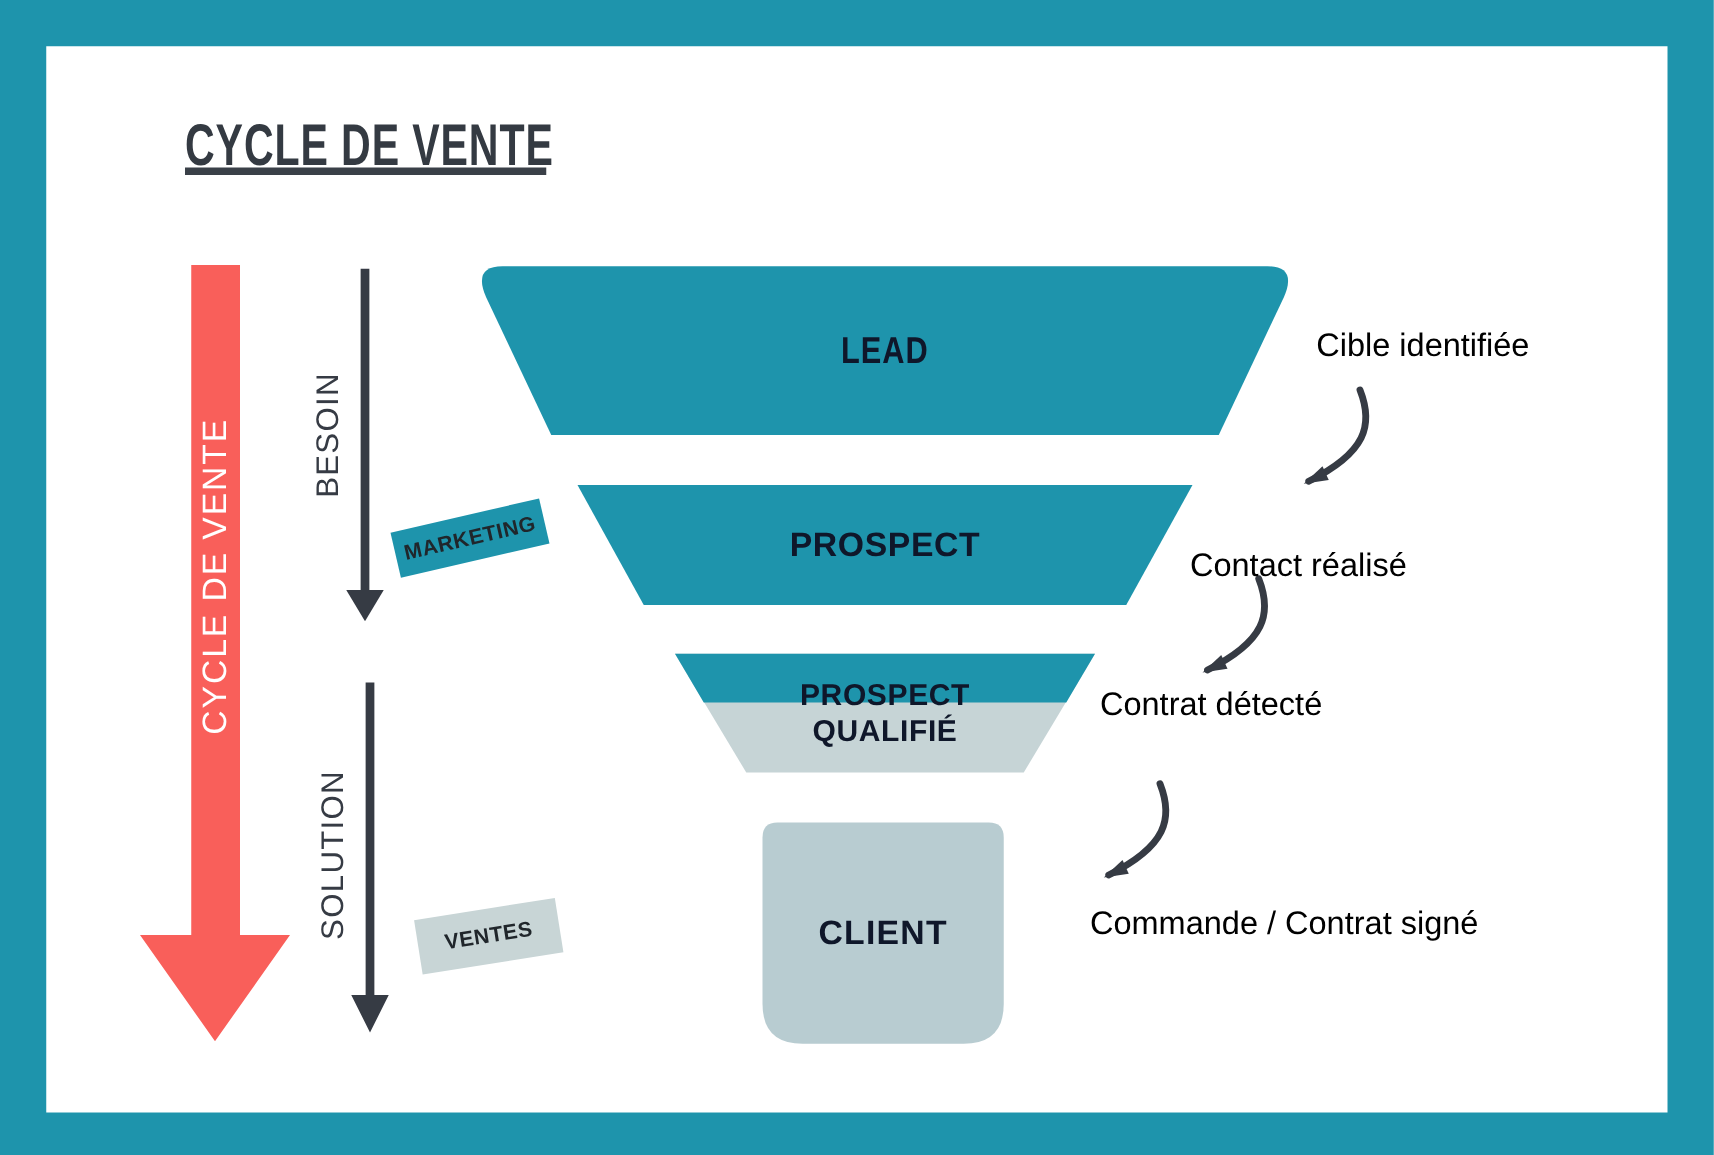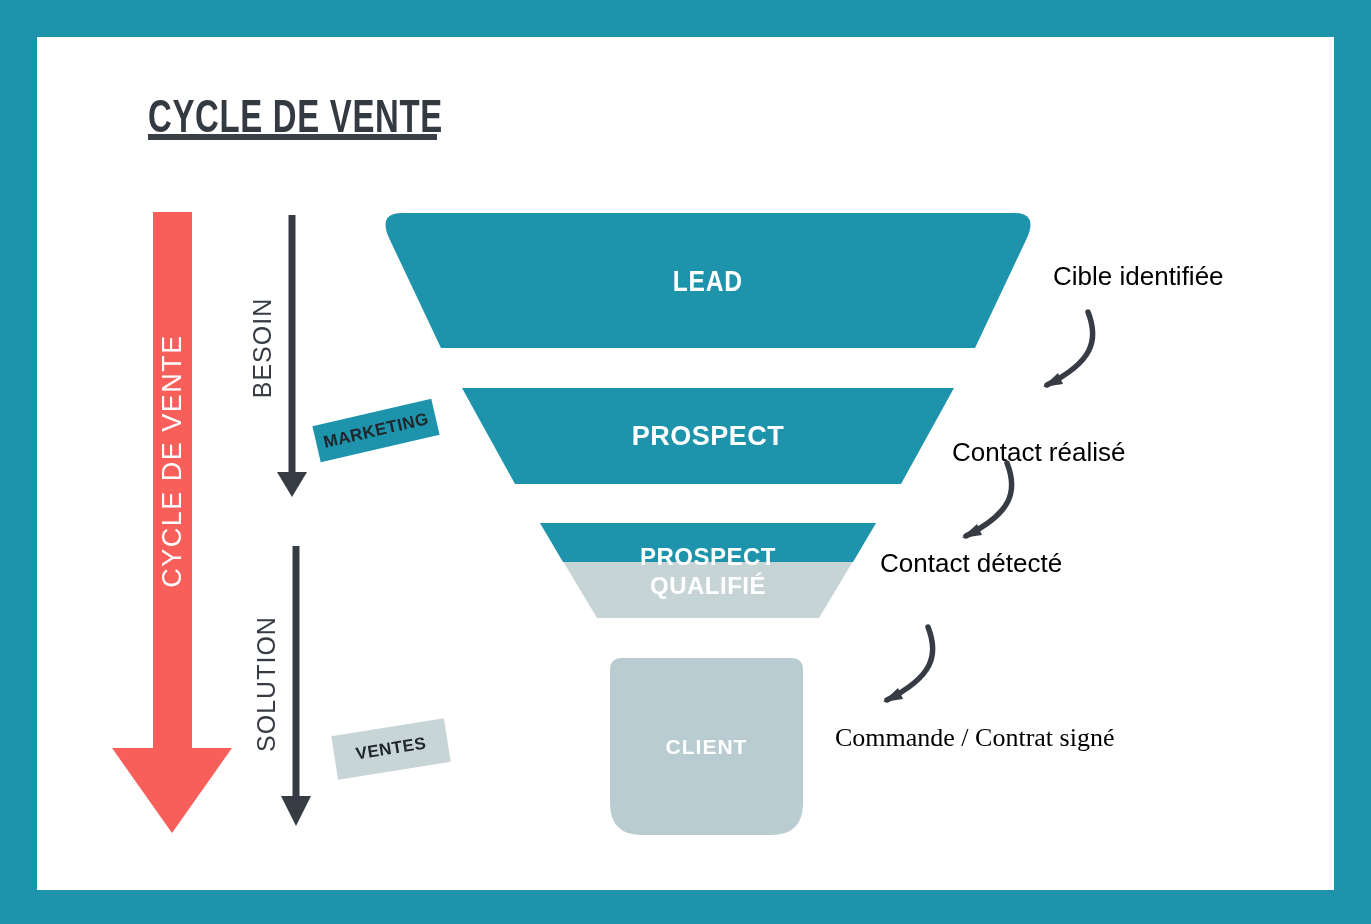--- a/index.html
+++ b/index.html
@@ -25,33 +25,33 @@
   .solution{left:196px;top:669px;width:140px;height:30px;transform:rotate(-90deg);}
 
   
   .tag{display:flex;align-items:center;justify-content:center;
        color:#20262B;font-weight:700;font-size:17px;letter-spacing:0.5px;white-space:nowrap;}
   .tag-marketing{left:315px;top:412px;width:122px;height:37px;background:#1E94AC;transform:rotate(-13deg);}
   .tag-ventes{left:334px;top:727px;width:114px;height:44px;background:#C8D5D6;transform:rotate(-9deg);}
 
   
   .stage-label{display:flex;align-items:center;justify-content:center;flex-direction:column;
-               color:#ffffff;font-weight:700;text-align:right;}
+               color:#0f172a;font-weight:700;text-align:right;}
   .lbl-lead{left:441px;top:213px;width:534px;height:135px;font-size:30px;letter-spacing:1px;}
   .lbl-lead .scale{transform:scaleX(0.82);}
   .lbl-prospect{left:515px;top:388px;width:386px;height:96px;font-size:27px;letter-spacing:0.5px;}
   .lbl-pq{left:597px;top:523px;width:222px;height:95px;font-size:24px;line-height:29px;letter-spacing:0.5px;}
-  .lbl-client{left:610px;top:658px;width:193px;height:177px;font-size:21px;letter-spacing:1px;}
+  .lbl-client{left:610px;top:658px;width:193px;height:177px;font-size:27px;letter-spacing:1px;}
 
   
   .annotation{color:#000000;font-size:26px;font-weight:400;white-space:nowrap;line-height:34px;}
   .ann-lead{left:1053px;top:259px;}
   .ann-prospect{left:952px;top:435px;text-align:center;}
   .ann-pq{left:880px;top:546px;}
-  .ann-client{left:835px;top:721px;font-family:Liberation Serif, serif;}
+  .ann-client{left:872px;top:721px;}
 </style>
 </head>
 <body>
 
 <div class="canvas">
   <div class="paper"></div>
 
   <div class="abs title">CYCLE DE VENTE</div>
   <div class="abs title-underline"></div>
 
@@ -100,16 +100,16 @@
   <div class="abs stage-label lbl-prospect">PROSPECT</div>
   <div class="abs stage-label lbl-pq">
     <span>PROSPECT</span>
     <span>QUALIFIÉ</span>
   </div>
   <div class="abs stage-label lbl-client">CLIENT</div>
 
   <div class="abs annotation ann-lead">Cible identifiée</div>
   <div class="abs annotation ann-prospect">Contact réalisé</div>
   <div class="abs annotation ann-pq">
-    <div>Contact détecté</div>
+    <div>Contrat détecté</div>
   </div>
   <div class="abs annotation ann-client">Commande / Contrat signé</div>
 </div>
 
 </body></html>

